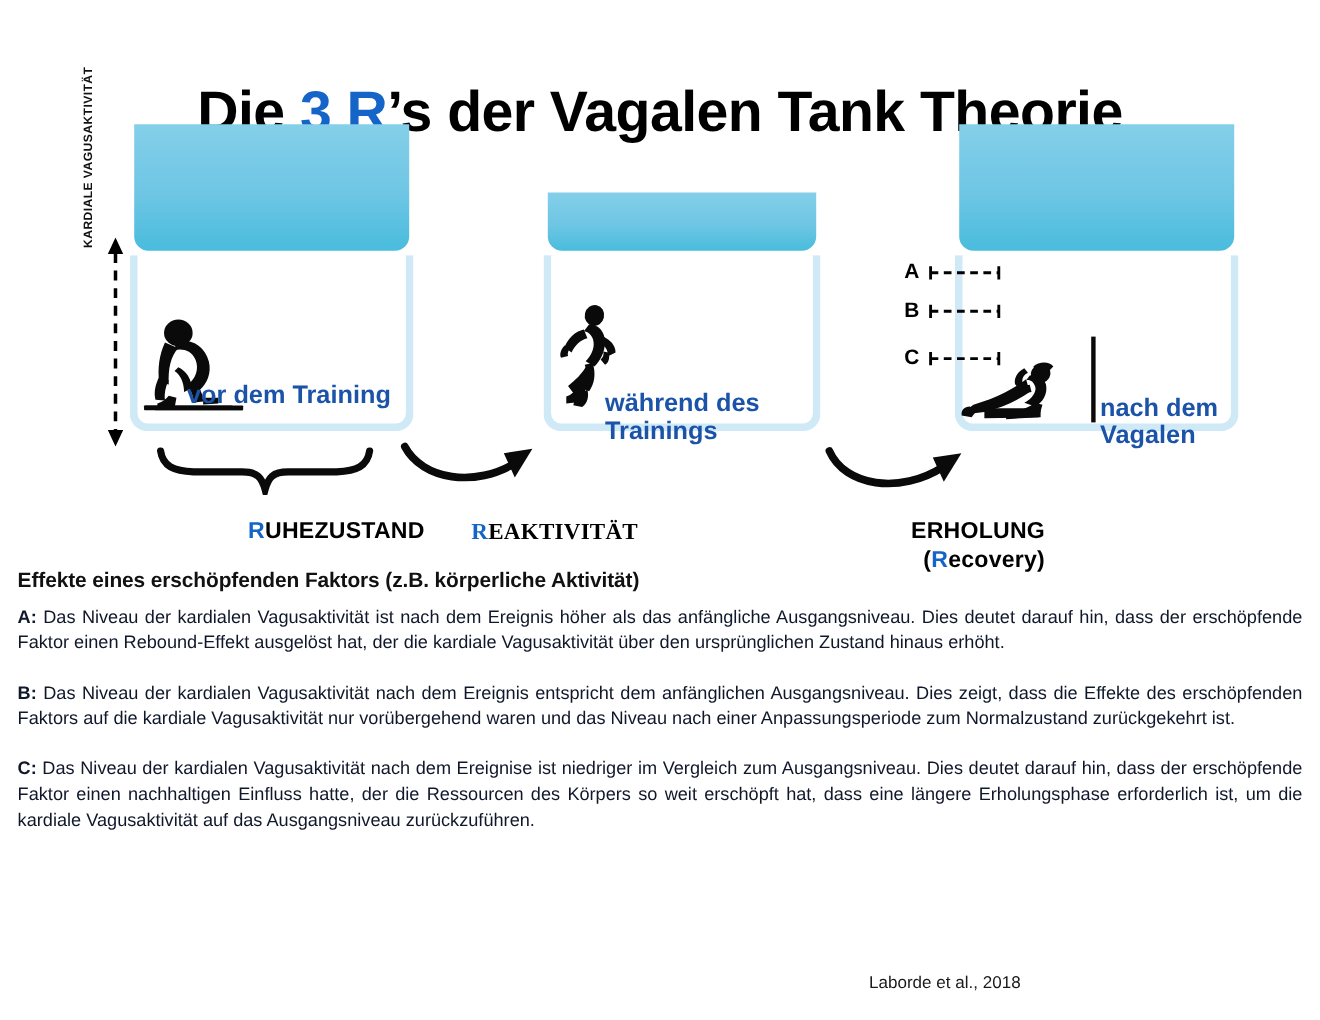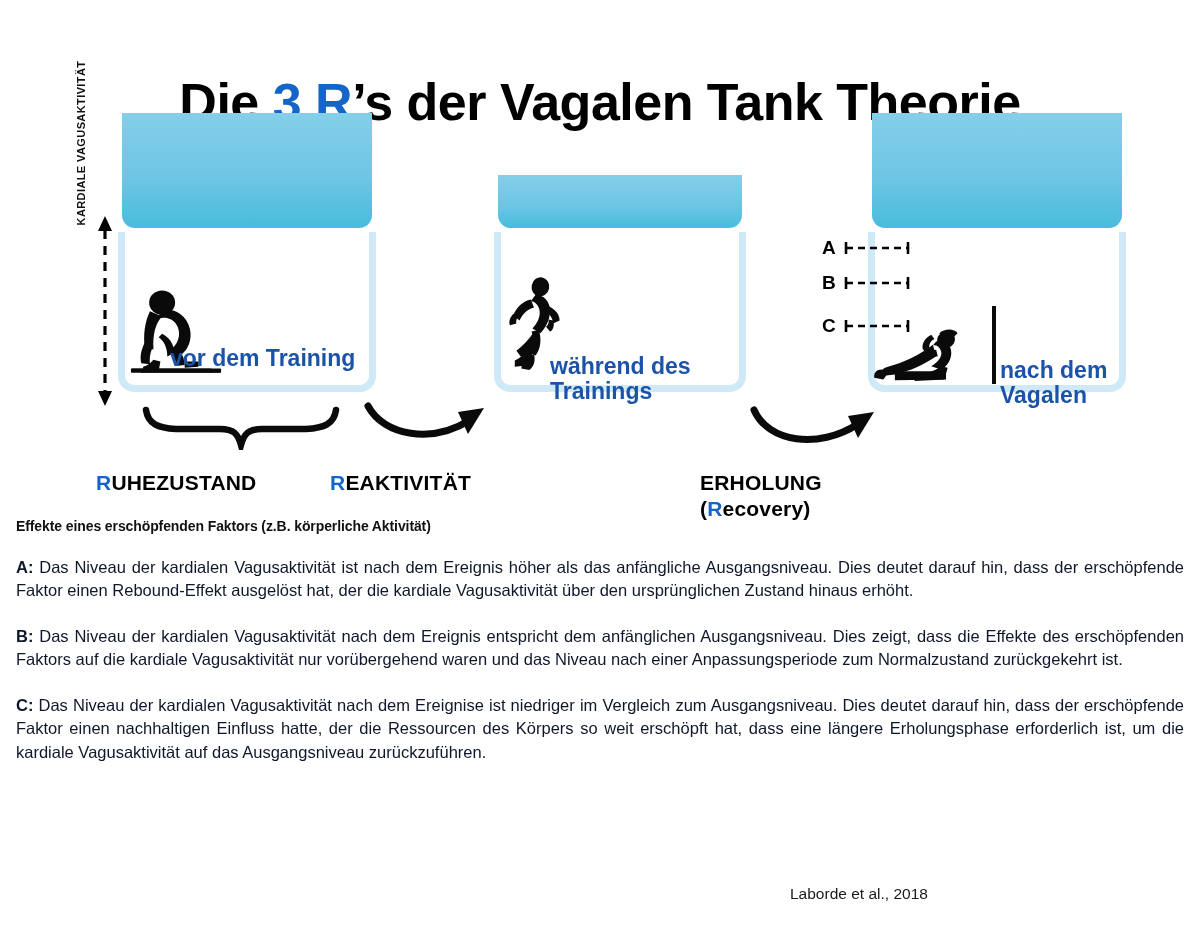--- a/index.html
+++ b/index.html
@@ -51,30 +51,30 @@
   .silhouette{position:absolute;}
 
   
   .marker{position:absolute;display:flex;align-items:center;gap:7px;}
   .marker-letter{font-size:19px;font-weight:bold;color:#000;line-height:1;}
   .marker-line{display:block;}
 
   
   .connector{position:absolute;}
   .step-label{
-    position:absolute;text-align:left;white-space:nowrap;
+    position:absolute;text-align:right;white-space:nowrap;
     font-size:21px;font-weight:bold;color:#000;letter-spacing:0.2px;
     line-height:1.25;
   }
   .step-label .accent{color:#1565C8;}
 
   
   .body-block{position:absolute;left:16px;top:518px;width:1168px;}
   .body-heading{
-    font-size:14px;font-weight:bold;color:#111;margin:0 0 22px 0;
+    font-size:19px;font-weight:bold;color:#111;margin:0 0 10px 0;
     letter-spacing:-0.1px;
   }
   .para{
     font-size:16.5px;line-height:1.42;color:#0f172a;
     text-align:justify;margin:0 0 22px 0;
   }
   .para b{font-weight:bold;}
   .citation{
     position:absolute;right:10px;top:885px;width:400px;
     font-size:15.5px;color:#1a1a1a;
@@ -202,21 +202,21 @@
 
     <svg class="connector" style="left:748px;top:402px;width:134px;height:52px;" viewBox="0 0 134 52">
       <path d="M6 8 C20 40 70 48 110 22" fill="none" stroke="#0a0a0a" stroke-width="7" stroke-linecap="round"></path>
       <polygon points="126 10 100 14 110 36" fill="#0a0a0a"></polygon>
     </svg>
 
     <div class="step-label" style="left:96px;top:470px;width:290px;">
       <span class="accent">R</span><span>UHEZUSTAND</span>
     </div>
 
-    <div class="step-label" style="left:330px;top:470px;width:250px;">
+    <div class="step-label" style="left:330px;top:470px;width:250px;font-family:Liberation Serif, serif;">
       <span class="accent">R</span><span>EAKTIVITÄT</span>
     </div>
 
     <div class="step-label" style="left:700px;top:470px;width:250px;">
       <div>ERHOLUNG</div>
       <div>
         <span>(</span><span class="accent">R</span><span>ecovery)</span>
       </div>
     </div>
   </div>

